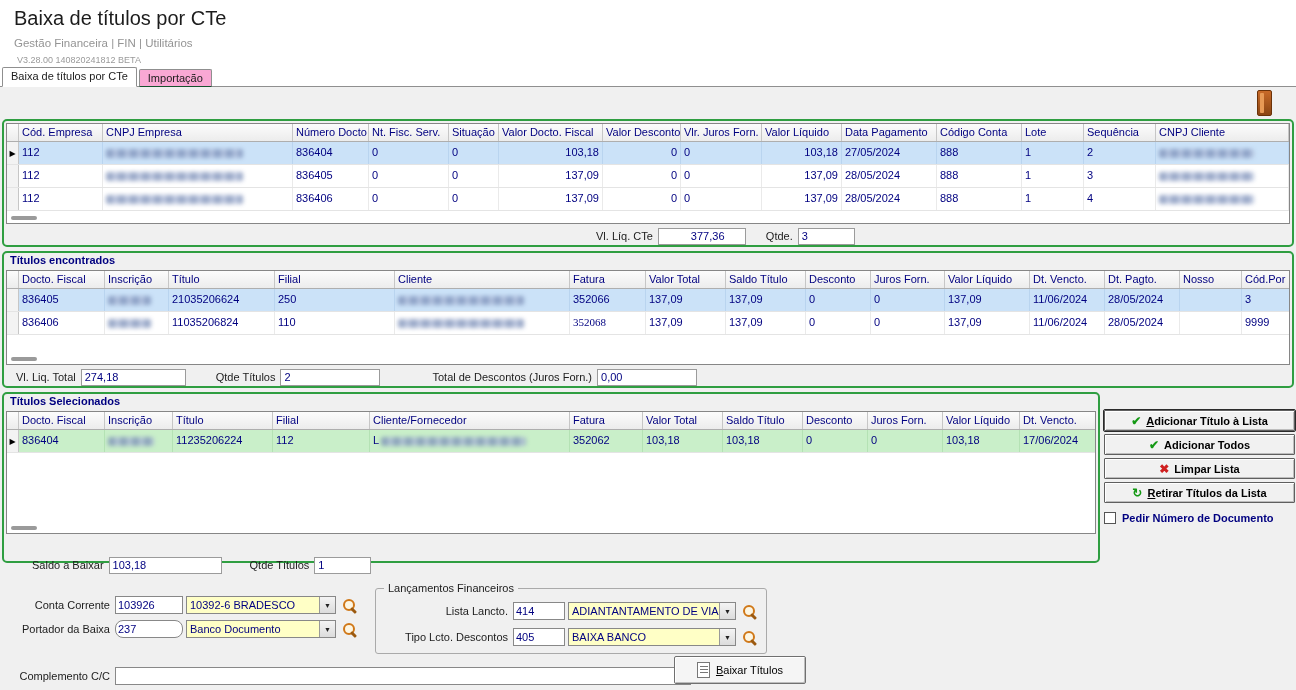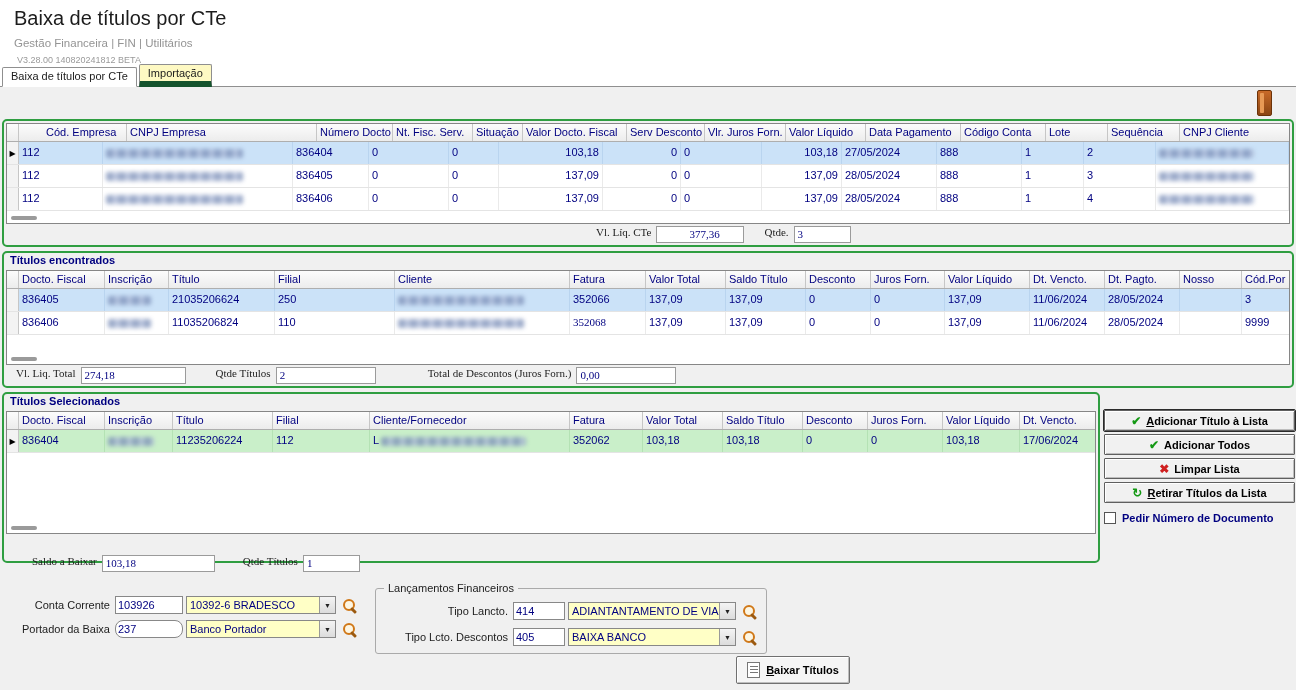--- a/index.html
+++ b/index.html
@@ -8,21 +8,21 @@
   .page { position:relative; width:1296px; height:690px; background:#f0f0f0; overflow:hidden; }
 
   
   .topbar { position:absolute; left:0; top:0; width:1296px; height:87px; background:#ffffff; border-bottom:1px solid #8f8f8f; z-index:2; }
   .title { position:absolute; left:14px; top:7px; font-size:20px; color:#1c1c1c; }
   .breadcrumb { position:absolute; left:14px; top:37px; font-size:11.5px; color:#949494; }
   .version { position:absolute; left:17px; top:55px; font-size:9px; color:#9a9a9a; }
   .tabs { position:absolute; left:2px; bottom:-1px; display:flex; align-items:flex-end; }
   .tab { background:#fff; border:1px solid #8f8f8f; padding:2px 8px 2px; margin-right:2px; border-radius:2px 2px 0 0; color:#1c1c1c; cursor:default; }
   .tab.active { border-bottom:1px solid #ffffff; padding-bottom:4px; z-index:3; }
-  .tab.inactive { border-bottom:6px solid #14532d; background:#fef9c3; }
+  .tab.inactive { border-bottom:1px solid #14532d; background:#f9a8d4; }
 
   .exit-icon { position:absolute; left:1257px; top:90px; width:15px; height:26px;
     background:linear-gradient(180deg,#c86a28,#8a4513); border:1px solid #6b3208; border-radius:2px; }
   .exit-icon::before { content:""; position:absolute; left:2px; top:2px; width:4px; height:20px; background:#e89a55; border-radius:1px; }
 
   
   .greenbox { position:absolute; border:2px solid #2f9e41; border-radius:5px; background:#f0f0f0; }
   .gtitle { position:absolute; left:6px; top:1px; font-weight:bold; color:#000080; }
   .gridbox { position:absolute; background:#fff; border:1px solid #868686; overflow:hidden; }
 
@@ -35,21 +35,21 @@
   .g-row .g-sel { background:#f3f3f3; }
   .g-cell { flex:none; padding:4px 3px; color:#000080; border-right:1px solid #eaeaea; white-space:nowrap; overflow:hidden; }
   .sel-blue  { background:#cbe2f8; }
   .sel-blue .g-cell { border-right-color:#b9d4ef; }
   .sel-green { background:#c9efc9; }
   .sel-green .g-cell { border-right-color:#b4e2b4; }
   .blur { display:inline-block; width:75%; height:9px; border-radius:2px; vertical-align:middle;
           background:repeating-linear-gradient(90deg,#7c8fb8 0 7px,#a8b6d4 7px 12px); filter:blur(2px); opacity:.75; }
   .hscroll { position:absolute; left:4px; bottom:3px; width:26px; height:4px; background:#9a9a9a; border-radius:2px; }
 
-  .gfooter { position:absolute; height:20px; display:flex; align-items:flex-start; color:#1c1c1c;font-family:Liberation Serif, serif; }
+  .gfooter { position:absolute; height:20px; display:flex; align-items:center; color:#1c1c1c; }
   .flabel { white-space:nowrap; margin-right:5px; }
   .fbox { display:inline-block; flex:none; background:#fff; border:1px solid #9b9b9b; color:#000080;
           height:17px; line-height:15px; padding:0 3px; overflow:hidden; white-space:nowrap; }
 
   
   .actions { position:absolute; left:1104px; top:410px; width:191px; }
   .abtn { width:100%; height:21px; margin-bottom:3px; background:#f1f1f1; border:1px solid #5f5f5f; border-radius:1px;
           display:flex; align-items:center; justify-content:center; gap:5px; font-weight:bold; color:#000; cursor:default;
           box-shadow:inset 1px 1px 0 #ffffff, inset -1px -1px 0 #bdbdbd; }
   .abtn.default { outline:1px solid #2b2b2b; }
@@ -74,23 +74,23 @@
   .mag::before { content:""; position:absolute; left:1px; top:1px; width:8px; height:8px;
                  border:2px solid #d07818; border-radius:50%; background:#fdf6e3; }
   .mag::after { content:""; position:absolute; width:7px; height:3px; background:#9c5a10; right:0; bottom:1px;
                 border-radius:1px; transform:rotate(45deg); }
   fieldset.lanc { position:absolute; left:375px; top:582px; width:392px; height:72px;
                   border:1px solid #aaa; border-radius:3px; }
   fieldset.lanc legend { padding:0 4px; margin-left:8px; color:#1c1c1c; }
   .lrow { position:absolute; display:flex; align-items:center; }
   .llbl { display:inline-block; width:130px; text-align:right; margin-right:5px; color:#1c1c1c; white-space:nowrap; }
 
-  .baixar-btn { position:absolute; left:736px; top:656px; width:114px; height:28px; background:#f5f5f5;
+  .baixar-btn { position:absolute; left:674px; top:656px; width:132px; height:28px; background:#f5f5f5;
                 border:1px solid #707070; border-radius:2px; display:flex; align-items:center; justify-content:center;
-                gap:6px; font-weight:bold; color:#000; box-shadow:inset 1px 1px 0 #fff, inset -1px -1px 0 #bdbdbd; }
+                gap:6px; font-weight:normal; color:#000; box-shadow:inset 1px 1px 0 #fff, inset -1px -1px 0 #bdbdbd; }
   .doc-icon { position:relative; width:13px; height:16px; background:#fff; border:1px solid #777; flex:none; }
   .doc-icon::before { content:""; position:absolute; left:2px; top:3px; width:8px; height:1px; background:#777;
                       box-shadow:0 3px 0 #777, 0 6px 0 #777; }
 </style>
 </head>
 <body>
 
 <div class="page">
 
   <div class="topbar">
@@ -103,27 +103,27 @@
     </div>
   </div>
 
   <div class="exit-icon"></div>
 
   <div class="greenbox" style="left:2px; top:119px; width:1292px; height:128px;">
     <div class="gridbox" style="left:2px; top:2px; width:1284px; height:101px;">
       <div>
           <div class="g-head">
             <div class="g-sel g-hsel"></div>
-            <div class="g-headcell" style="width: 84px; margin-left: 24px;">Cód. Empresa</div>
+            <div class="g-headcell" style="width: 84px;">Cód. Empresa</div>
             <div class="g-headcell" style="width: 190px;">CNPJ Empresa</div>
             <div class="g-headcell" style="width: 76px;">Número Docto.</div>
             <div class="g-headcell" style="width: 80px;">Nt. Fisc. Serv.</div>
             <div class="g-headcell" style="width: 50px;">Situação</div>
             <div class="g-headcell" style="width: 104px;">Valor Docto. Fiscal</div>
-            <div class="g-headcell" style="width: 78px;">Serv Desconto</div>
+            <div class="g-headcell" style="width: 78px;">Valor Desconto</div>
             <div class="g-headcell" style="width: 81px;">Vlr. Juros Forn.</div>
             <div class="g-headcell" style="width: 80px;">Valor Líquido</div>
             <div class="g-headcell" style="width: 95px;">Data Pagamento</div>
             <div class="g-headcell" style="width: 85px;">Código Conta</div>
             <div class="g-headcell" style="width: 62px;">Lote</div>
             <div class="g-headcell" style="width: 72px;">Sequência</div>
             <div class="g-headcell" style="width: 133px;">CNPJ Cliente</div>
           </div>
           <div class="g-row sel-blue">
             <div class="g-sel">▶</div>
@@ -335,32 +335,36 @@
       <span class="combo-text">10392-6 BRADESCO</span>
       <span class="combo-btn">▼</span>
     </div>
     <span class="mag"></span>
   </div>
 
   <div class="frow" style="left:2px; top:620px;">
     <span class="flbl">Portador da Baixa</span>
     <input class="code" style="width: 68px; border-radius: 8px;" value="237">
     <div class="combo" style="width:150px;">
-      <span class="combo-text">Banco Portador</span>
+      <span class="combo-text">Banco Documento</span>
       <span class="combo-btn">▼</span>
     </div>
     <span class="mag"></span>
   </div>
 
 
+  <div class="frow" style="left:2px; top:667px;">
+    <span class="flbl">Complemento C/C</span>
+    <input class="wide" style="width: 576px;" value="">
+  </div>
 
   <fieldset class="lanc">
     <legend>Lançamentos Financeiros</legend>
     <div class="lrow" style="left:2px; top:8px;">
-      <span class="llbl">Tipo Lancto.</span>
+      <span class="llbl">Lista Lancto.</span>
       <input class="code" style="width: 52px;" value="414">
       <div class="combo" style="width:168px;">
         <span class="combo-text">ADIANTANTAMENTO DE VIAGEM</span>
         <span class="combo-btn">▼</span>
       </div>
       <span class="mag"></span>
     </div>
     <div class="lrow" style="left:2px; top:34px;">
       <span class="llbl">Tipo Lcto. Descontos</span>
       <input class="code" style="width: 52px;" value="405">

